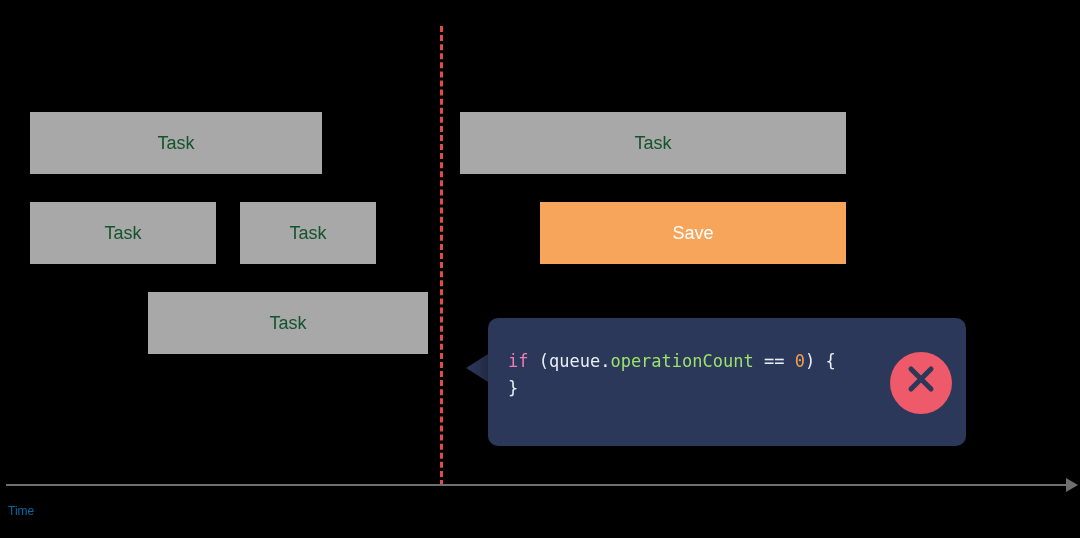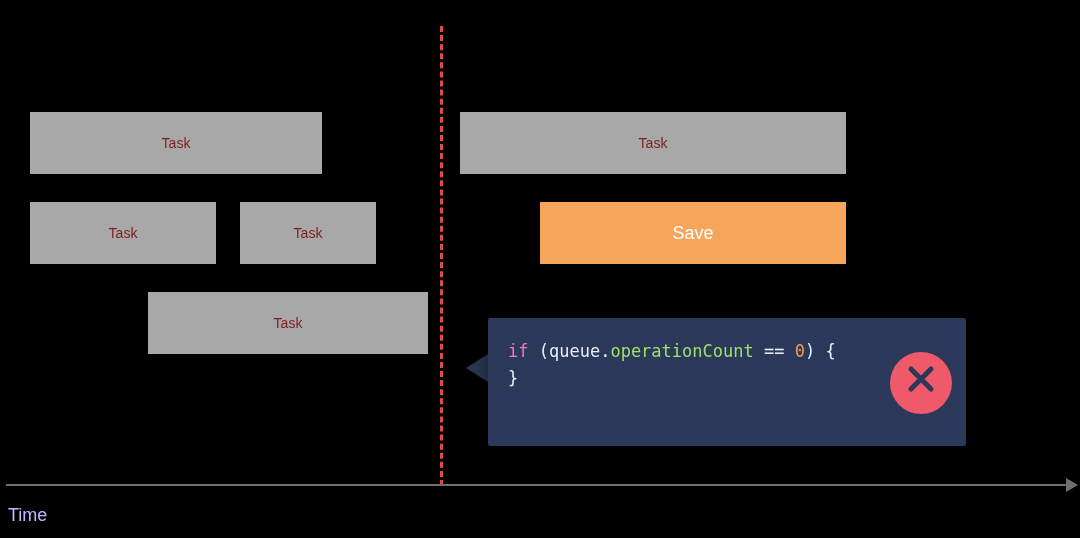--- a/index.html
+++ b/index.html
@@ -12,22 +12,22 @@
       overflow: hidden;
     }
     .canvas {
       position: relative;
       width: 100%;
       height: 100%;
     }
     .task-box {
       position: absolute;
       background: #a8a8a8;
-      color: #7f1d1d;
-      font-size: 14px;
+      color: #14532d;
+      font-size: 18px;
       display: flex;
       align-items: center;
       justify-content: center;
       height: 62px;
     }
     .save-box {
       position: absolute;
       background: #f7a55b;
       color: #fff;
       font-size: 18px;
@@ -57,37 +57,37 @@
       right: 2px;
       bottom: 46px;
       width: 0; height: 0;
       border-left: 12px solid #6f6f6f;
       border-top: 7px solid transparent;
       border-bottom: 7px solid transparent;
     }
     .axis-label {
       position: absolute;
       left: 8px;
-      bottom: 12px;
-      color: #c4b5fd;
-      font-size: 18px;
+      bottom: 20px;
+      color: #0369a1;
+      font-size: 12px;
     }
     .callout {
       position: absolute;
       left: 488px;
       top: 318px;
       width: 478px;
       height: 128px;
       background: #2b3859;
-      border-radius: 2px;
+      border-radius: 10px;
       color: #e8eef6;
       font-family: "SF Mono", Menlo, Consolas, monospace;
       font-size: 17px;
       line-height: 1.6;
-      padding: 20px 20px;
+      padding: 30px 20px;
       box-shadow: 0 8px 24px rgba(0,0,0,0.5);
     }
     .callout-tail {
       position: absolute;
       left: 466px;
       top: 354px;
       width: 0; height: 0;
       border-right: 22px solid #2b3859;
       border-top: 14px solid transparent;
       border-bottom: 14px solid transparent;

